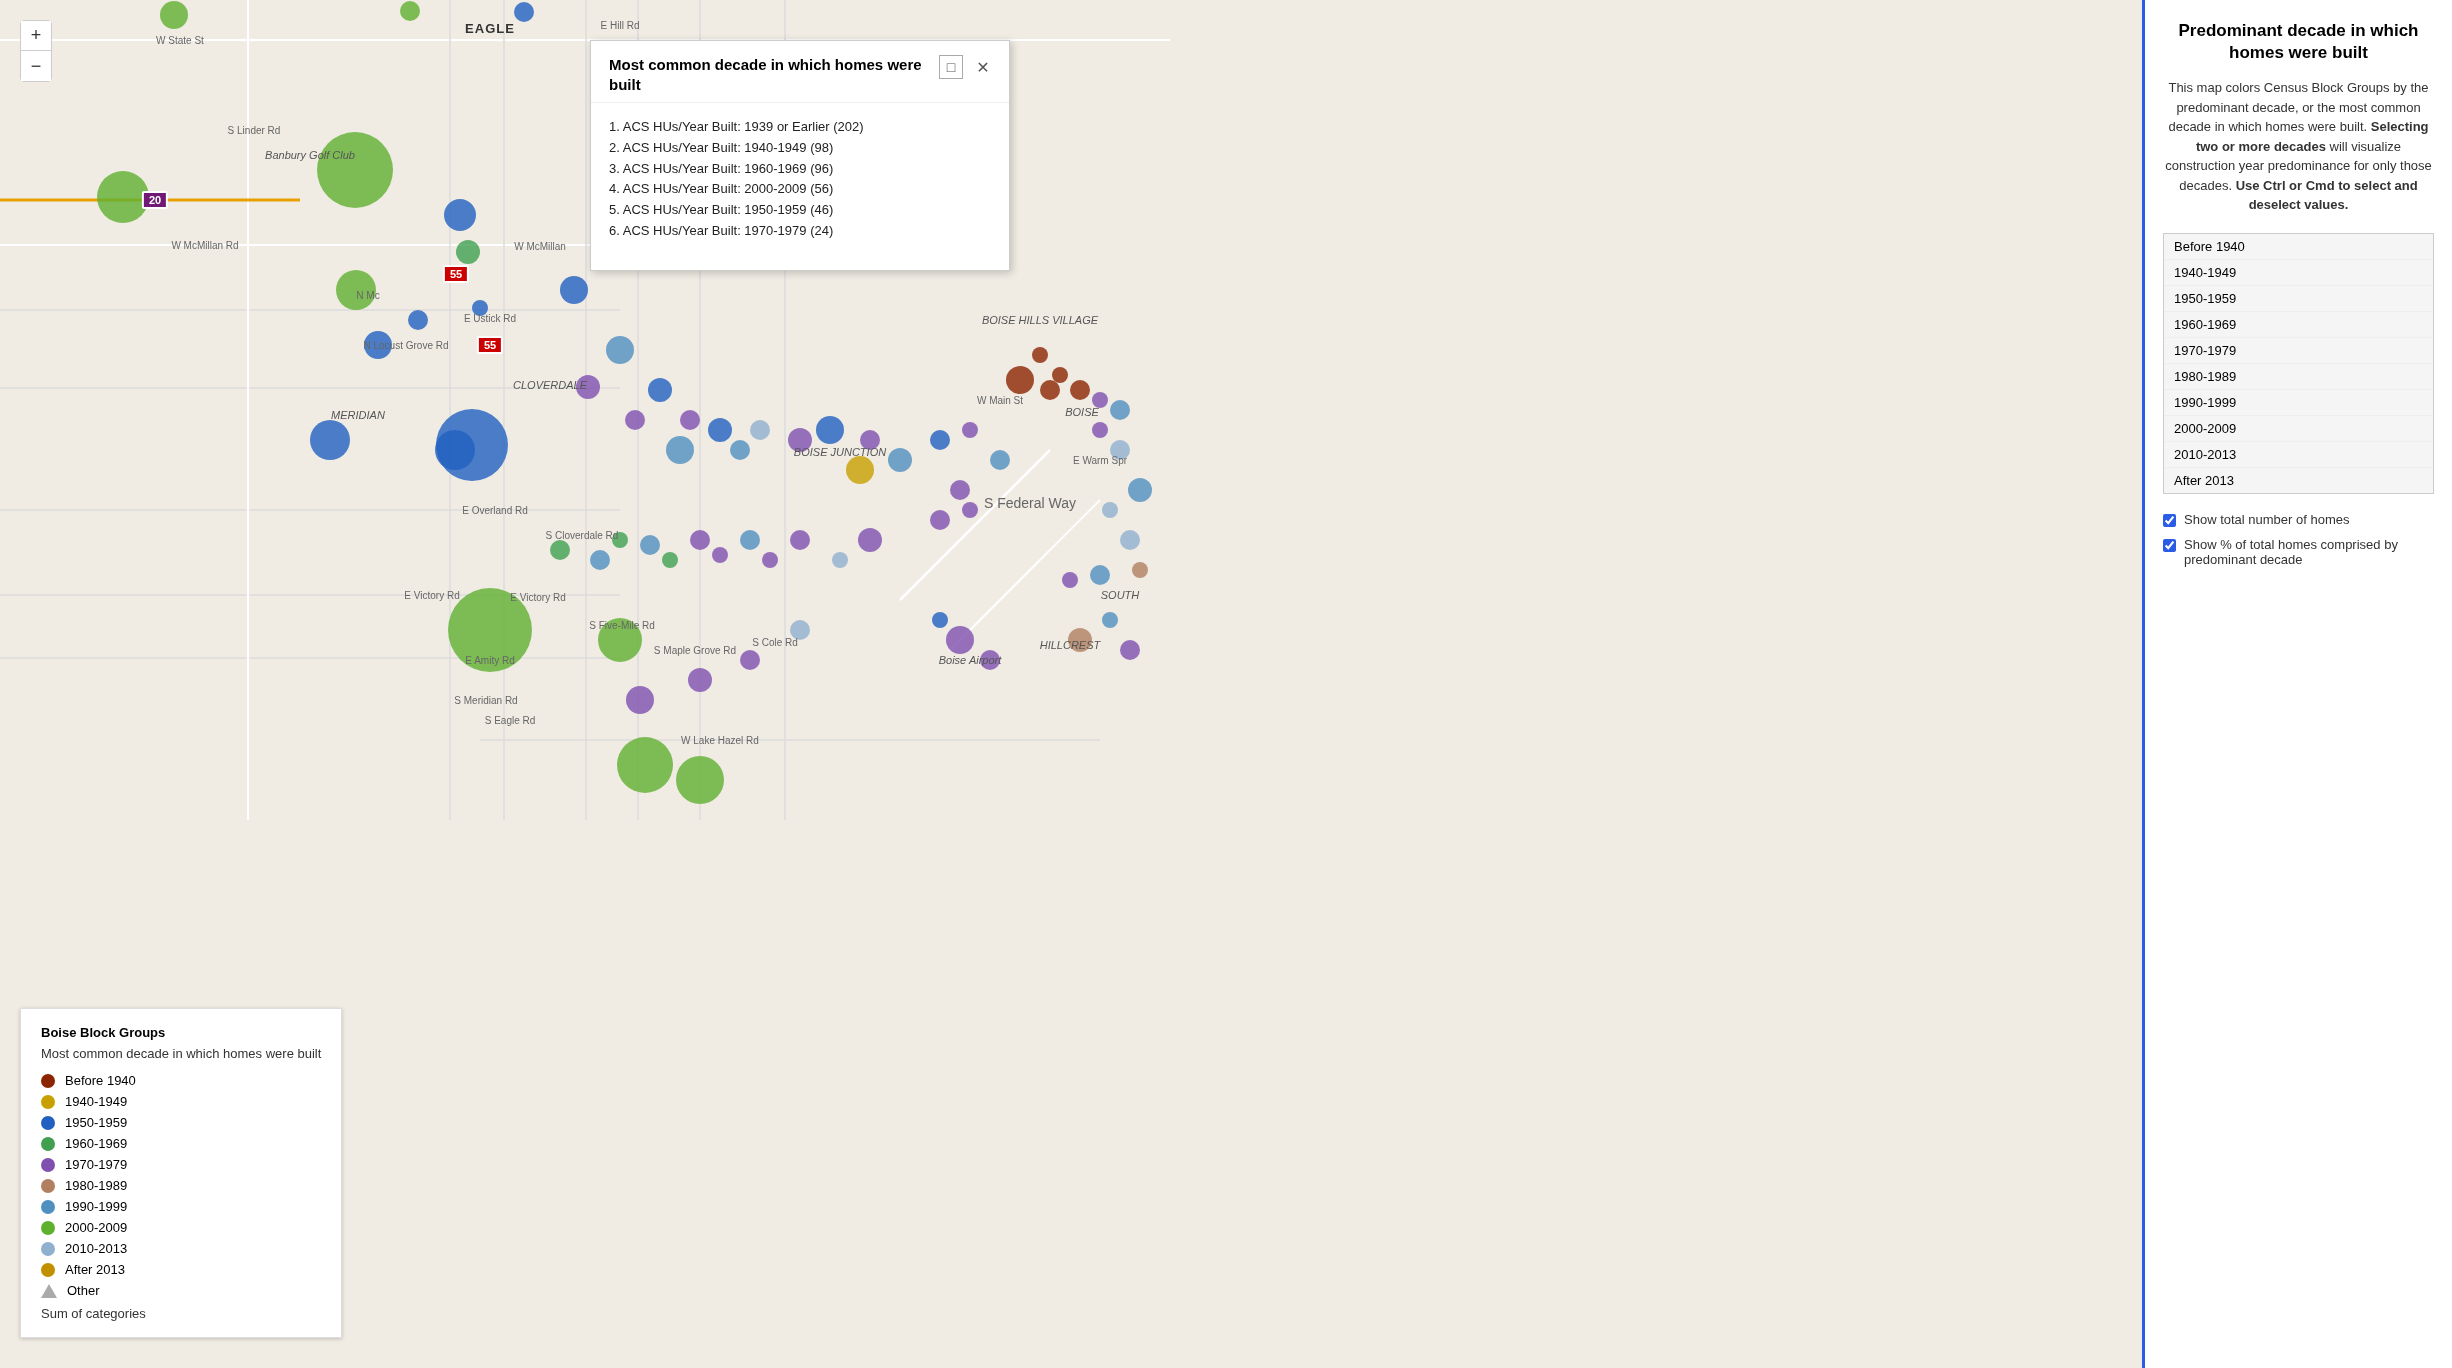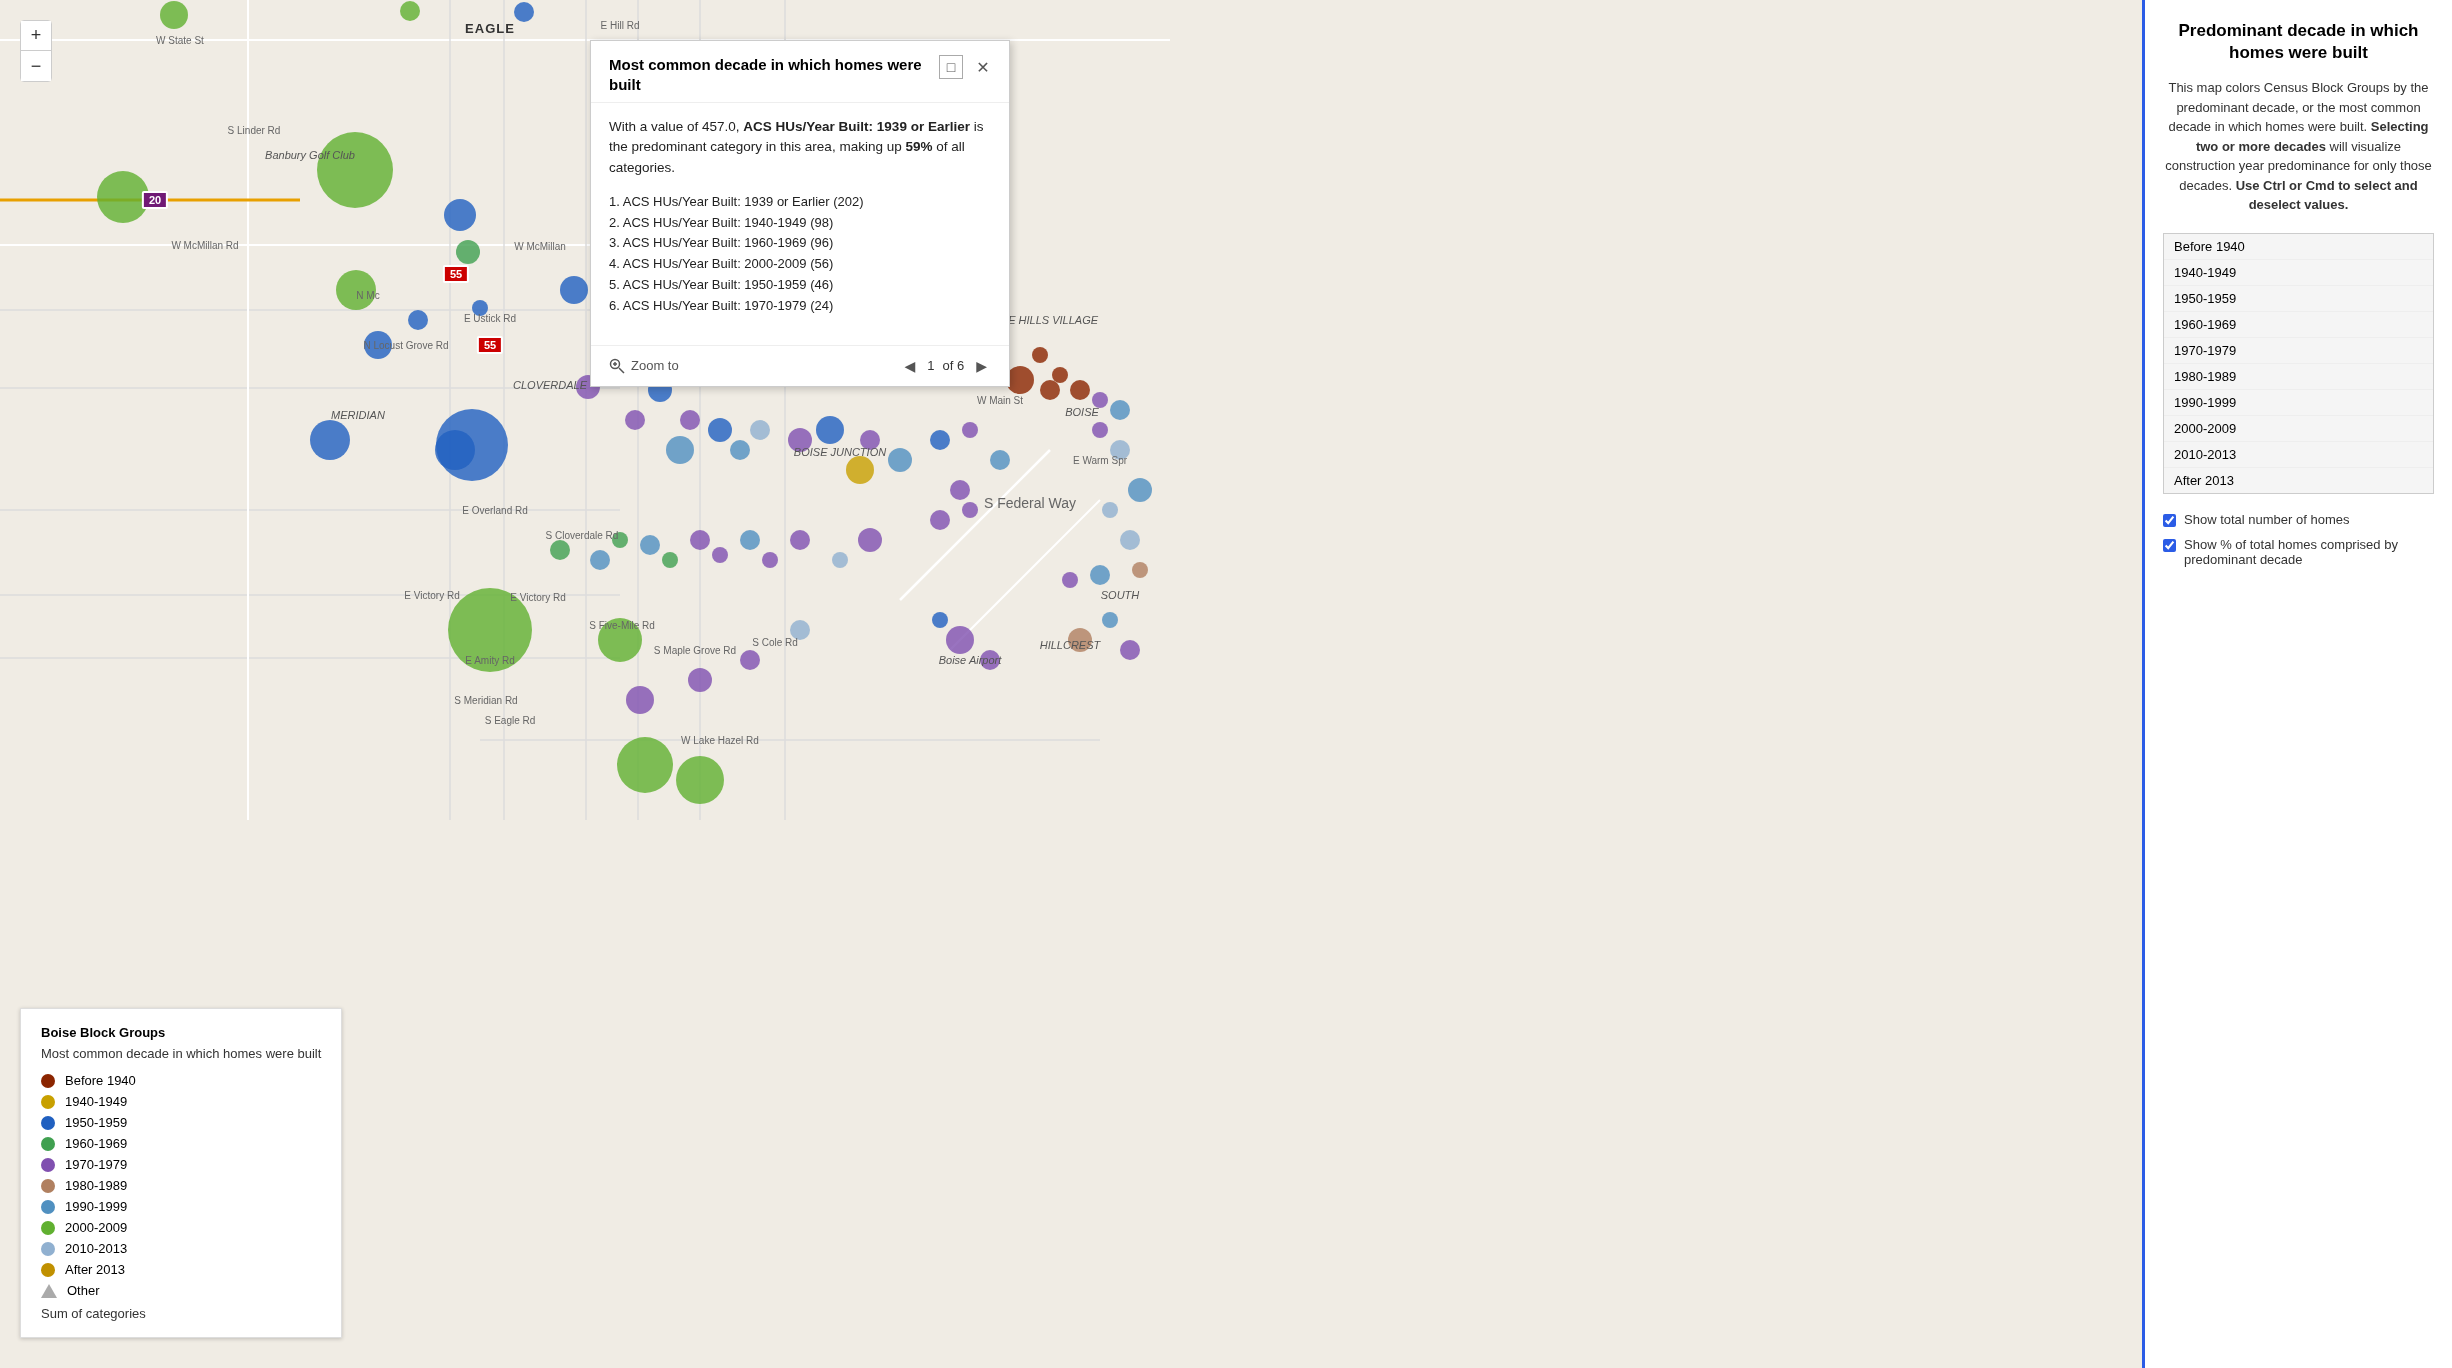--- a/index.html
+++ b/index.html
@@ -499,46 +499,28 @@
 
   <div class="popup">
     <div class="popup-header">
       <div class="popup-title">Most common decade in which homes were built</div>
       <div class="popup-icons">
         <button class="popup-icon-btn">□</button>
         <button class="popup-icon-close">✕</button>
       </div>
     </div>
     <div class="popup-body">
-      <p class="popup-desc">With a value of 457.0, <b>ACS HUs/Year Built: 1939 or Earlier</b> is the predominant category in this area, making up <b>59%</b> of all categories.</p>
       <ul class="popup-list" id="popup-list">
           <li>1. ACS HUs/Year Built: 1939 or Earlier (202)</li>
           <li>2. ACS HUs/Year Built: 1940-1949 (98)</li>
           <li>3. ACS HUs/Year Built: 1960-1969 (96)</li>
           <li>4. ACS HUs/Year Built: 2000-2009 (56)</li>
           <li>5. ACS HUs/Year Built: 1950-1959 (46)</li>
           <li>6. ACS HUs/Year Built: 1970-1979 (24)</li>
         </ul>
-    </div>
-    <div class="popup-footer">
-      <div class="zoom-to-link">
-        <svg width="16" height="16" viewBox="0 0 16 16">
-          <circle cx="6" cy="6" r="4.5" stroke="#555" stroke-width="1.5" fill="none"></circle>
-          <line x1="10" y1="10" x2="15" y2="15" stroke="#555" stroke-width="1.5"></line>
-          <line x1="4" y1="6" x2="8" y2="6" stroke="#555" stroke-width="1.5"></line>
-          <line x1="6" y1="4" x2="6" y2="8" stroke="#555" stroke-width="1.5"></line>
-        </svg>
-        <span>Zoom to</span>
-      </div>
-      <div class="pagination">
-        <span class="page-arrow">◀</span>
-        <span>1</span>
-        <span>of 6</span>
-        <span class="page-arrow">▶</span>
-      </div>
     </div>
   </div>
 
 </div>
 
 <div id="right-panel">
   <div class="panel-title">Predominant decade in which homes were built</div>
   <div class="panel-desc">This map colors Census Block Groups by the predominant decade, or the most common decade in which homes were built. <b>Selecting two or more decades</b> will visualize construction year predominance for only those decades. <b>Use Ctrl or Cmd to select and deselect values.</b></div>
   <div class="decade-list" id="decade-list">
       <div class="decade-item">Before 1940</div>

